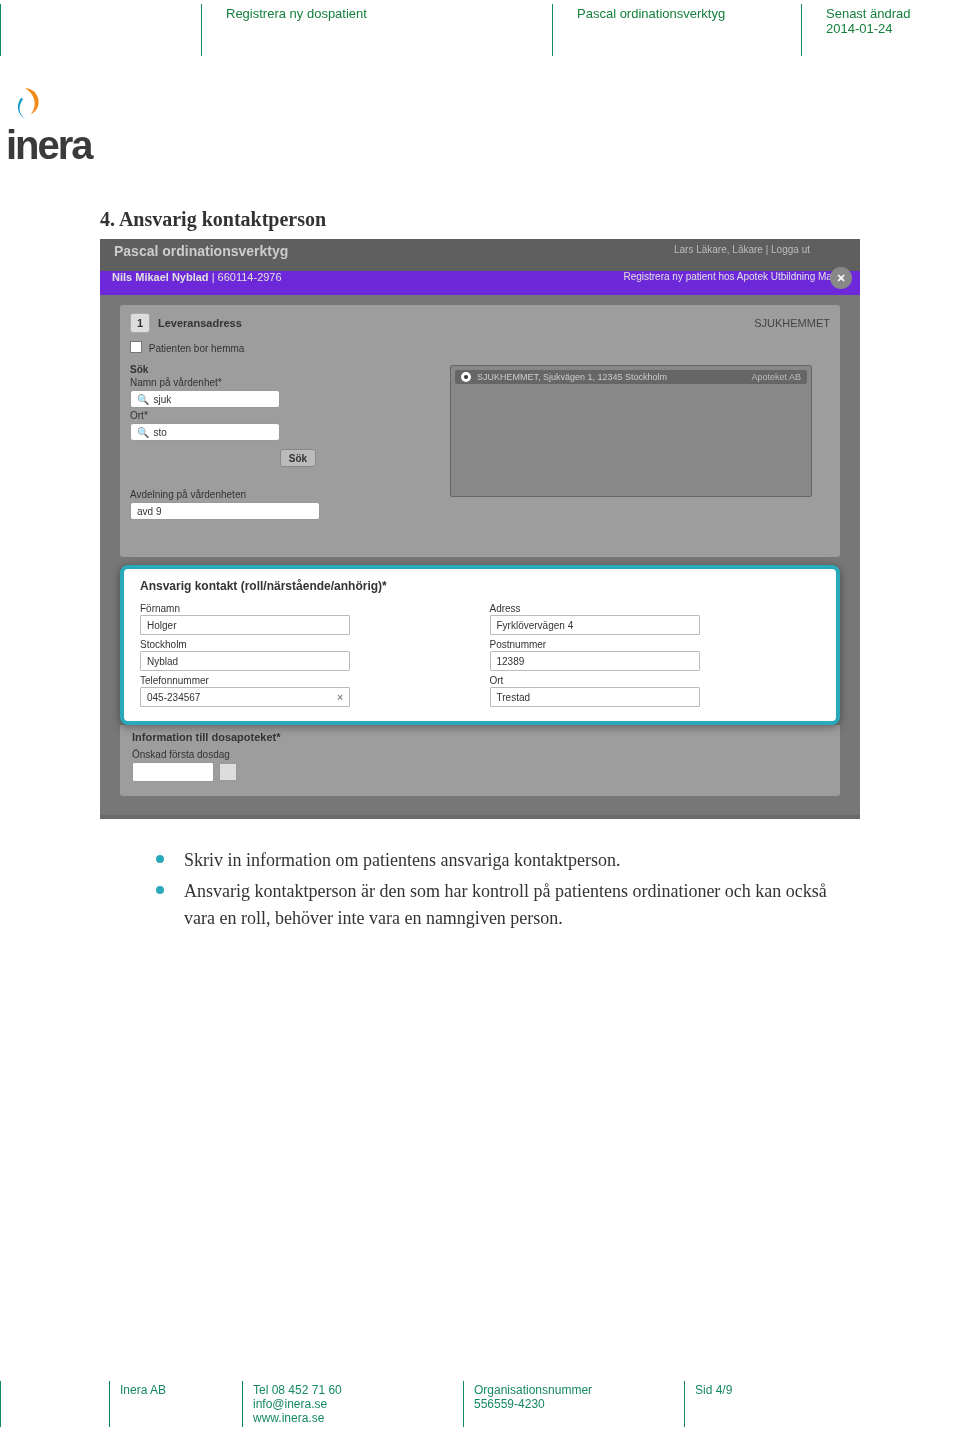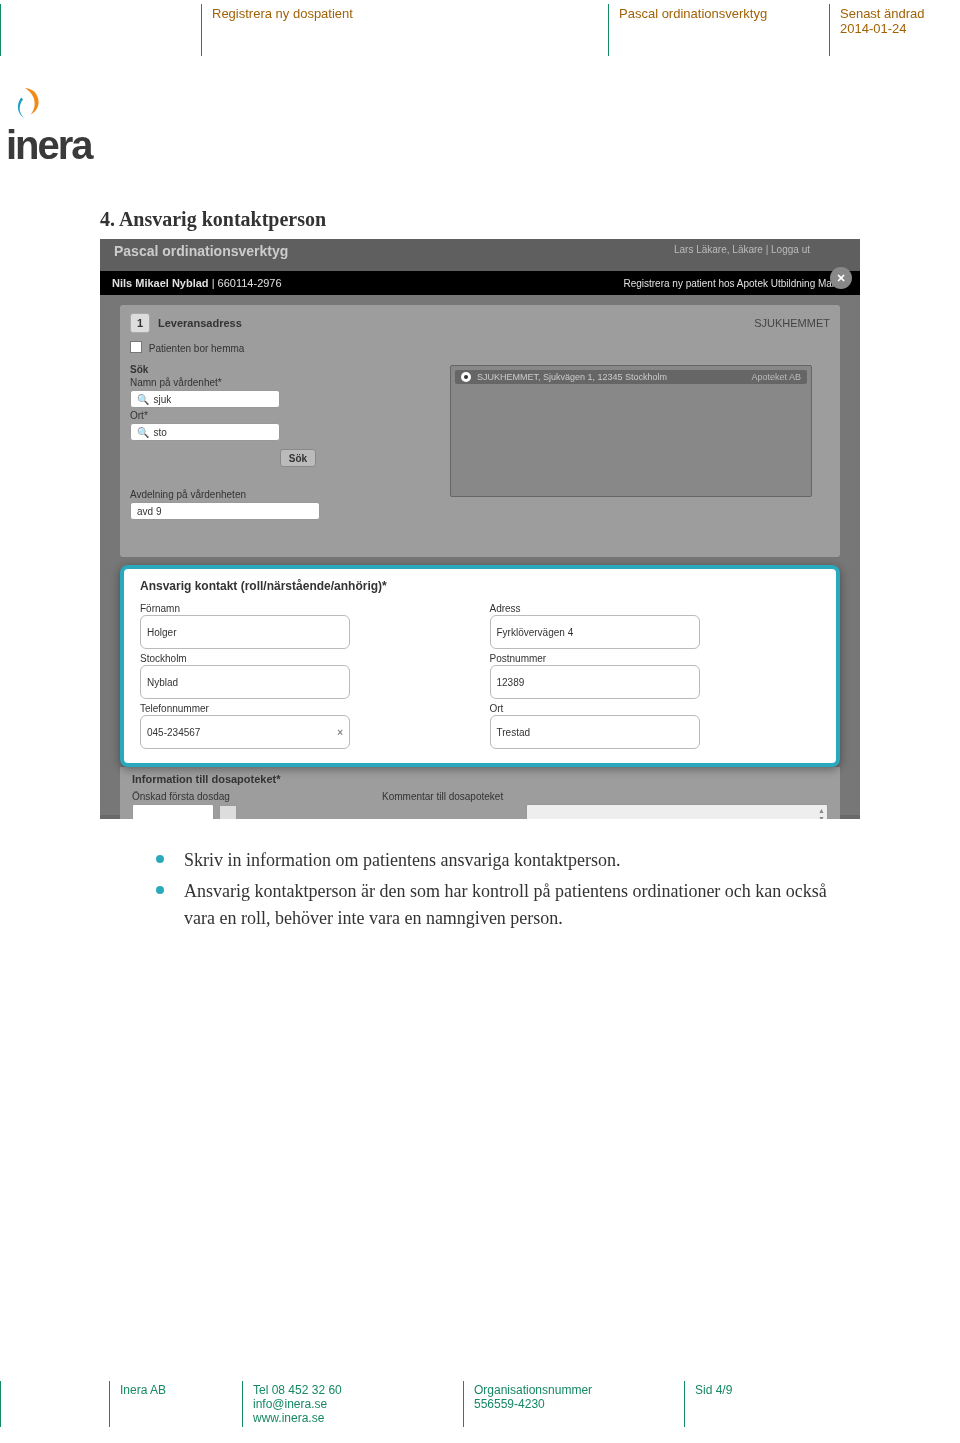--- a/index.html
+++ b/index.html
@@ -1,33 +1,33 @@
 <!DOCTYPE html>
 <html><head>
 <meta charset="utf-8">
 <style>
 html,body{margin:0;padding:0;font-family:Arial,Helvetica,sans-serif;font-size:14px;color:#333;background:#fff}
 .page{width:960px;min-height:1443px;position:relative;background:#fff}
 .header-row{display:flex;padding:4px 0 0 0;height:52px}
 .header-spacer{width:200px;border-left:1px solid #158864}
-.header-cell{border-left:1px solid #158864;padding:2px 10px;font-size:13px;color:#a16207}
+.header-cell{border-left:1px solid #158864;padding:2px 24px;font-size:13px;color:#15803d}
 .hc1{flex:1}
 .hc2{width:200px}
 .hc3{width:110px}
 .logo-wrap{margin:30px 0 0 6px}
 .logo-flame{width:38px;height:38px;display:inline-block;position:relative}
 .logo-flame svg{display:block}
 .logo-text{font-size:40px;font-weight:bold;color:#3a3a3a;letter-spacing:-2px;margin-top:-4px}
 .content{padding:40px 100px 0 100px}
 .sect-title{font-family:"Times New Roman",serif;font-size:20px;margin:0 0 8px 0}
 .screenshot{width:760px;height:580px;background:#6a6a6a;position:relative;margin:0 auto;overflow:hidden;font-size:11px;color:#ddd}
 .ss-top{height:24px;background:#5f5f5f;color:#bbb;padding:4px 14px}
 .ss-title{font-weight:bold;color:#ccc;font-size:14px}
 .ss-user{position:absolute;right:50px;top:5px;font-size:10px;color:#bbb}
-.ss-bar{background:#000000;height:24px;display:flex;align-items:center;padding:0 12px;font-size:11px;color:#e0e0e0}
+.ss-bar{background:#6d28d9;height:24px;display:flex;padding:0 12px;font-size:11px;color:#e0e0e0}
 .ss-bar-right{margin-left:auto;font-size:10px}
 .ss-close{position:absolute;right:8px;top:28px;width:22px;height:22px;background:#888;border-radius:50%;color:#fff;text-align:center;line-height:22px;font-weight:bold}
 .ss-body{background:#7a7a7a;padding:10px 20px 10px 20px;height:500px;position:relative;background:linear-gradient(#777,#777)}
 .ss-panel{background:#9d9d9d;border-radius:3px;padding:8px 10px 14px 10px;color:#333;position:relative;margin-bottom:8px}
 .step-hdr{display:flex;align-items:center;color:#333;font-weight:bold;margin-bottom:8px}
 .step-num{background:#ddd;border:1px solid #aaa;width:18px;height:18px;border-radius:3px;display:inline-flex;align-items:center;justify-content:center;margin-right:8px;font-size:11px}
 .step-right{margin-left:auto;font-weight:normal;color:#444}
 .chk{font-size:10px;color:#333;margin-bottom:10px}
 .chkbox{display:inline-block;width:10px;height:10px;border:1px solid #777;background:#fff;margin-right:4px;vertical-align:-1px}
 .lbl{font-size:10px;color:#333;display:block;margin:2px 0}
@@ -37,21 +37,21 @@
 .result-box{position:absolute;left:330px;top:60px;width:360px;height:130px;background:#888;border:1px solid #666;border-radius:2px}
 .result-row{background:#666;margin:4px;padding:2px 6px;color:#ccc;font-size:9px;display:flex;align-items:center;border-radius:2px}
 .radiodot{width:10px;height:10px;border-radius:50%;background:#fff;margin-right:6px;display:inline-block;position:relative}
 .radiodot:after{content:"";position:absolute;width:4px;height:4px;background:#333;border-radius:50%;left:3px;top:3px}
 .result-right{margin-left:auto;color:#bbb}
 .hl-panel{background:#fff;border:4px solid #2aa9bd;border-radius:8px;padding:10px 16px 14px 16px;color:#333;position:relative;margin:6px 0;box-shadow:0 2px 10px rgba(0,0,0,.4)}
 .hl-title{font-size:12px;font-weight:bold;margin-bottom:6px}
 .hl-grid{display:flex;gap:19px}
 .hl-col{flex:1}
 .field-lbl{font-size:10px;color:#333;margin:4px 0 1px 0;display:block}
-.field-in{width:210px;height:18px;background:#fff;border:1px solid #bbb;border-radius:6px;padding:16px 6px;font-size:10px;color:#333;box-sizing:border-box;display:flex;align-items:center}
+.field-in{width:210px;height:18px;background:#fff;border:1px solid #bbb;border-radius:1px;padding:9px 6px;font-size:10px;color:#333;box-sizing:border-box;display:flex;align-items:center}
 .field-in .clr{margin-left:auto;color:#888;font-weight:bold}
 .info-panel{background:#9d9d9d;border-radius:0 0 3px 3px;padding:6px 12px 14px 12px;margin-top:-6px}
 .info-title{font-size:11px;font-weight:bold;color:#333}
 .date-in{width:80px;height:18px;background:#fff;border:1px solid #999;border-radius:2px;display:inline-block;vertical-align:middle}
 .date-ic{width:16px;height:16px;background:#ddd;border:1px solid #999;display:inline-block;vertical-align:middle;margin-left:2px;text-align:center;font-size:9px;line-height:16px}
 .comment-box{width:300px;height:48px;background:#eee;border:1px solid #999;border-radius:2px;display:inline-block;float:right;position:relative}
 .comment-box:after{content:"▲\A▼";white-space:pre;position:absolute;right:2px;top:2px;font-size:7px;color:#888;line-height:1.2}
 .bullets{margin:28px 10px 0 38px;font-family:"Times New Roman",serif;font-size:18px;line-height:1.5}
 .bullets li{margin-bottom:4px;list-style:none;position:relative;padding-left:6px}
 .bullets li:before{content:"";position:absolute;left:-22px;top:8px;width:8px;height:8px;border-radius:50%;background:#2aa9bd}
@@ -180,41 +180,37 @@
         </div>
 
         <div class="info-panel" style="overflow:hidden">
           <div class="info-title">Information till dosapoteket*</div>
           <div style="display:flex;margin-top:4px">
             <div style="width:250px">
               <span class="lbl">Önskad första dosdag</span>
               <span class="date-in"></span>
               <span class="date-ic">7</span>
             </div>
-            <div style="flex:1">
-              <span class="lbl">Kommentar till dosapoteket</span>
-              <div class="comment-box"></div>
-            </div>
           </div>
         </div>
 
       </div>
     </div>
 
     <ul class="bullets">
       <li>Skriv in information om patientens ansvariga kontaktperson.</li>
       <li>Ansvarig kontaktperson är den som har kontroll på patientens ordinationer och kan också vara en roll, behöver inte vara en namngiven person.</li>
     </ul>
   </div>
 
   <div class="footer">
     <div class="f-sp"></div>
     <div class="f1">Inera AB</div>
     <div class="f3">
-      <div>Tel 08 452 32 60</div>
+      <div>Tel 08 452 71 60</div>
       <div>info@inera.se</div>
       <div>www.inera.se</div>
     </div>
     <div class="f4">
       <div>Organisationsnummer</div>
       <div>556559-4230</div>
     </div>
     <div class="f5">Sid 4/9</div>
   </div>
 </div>

